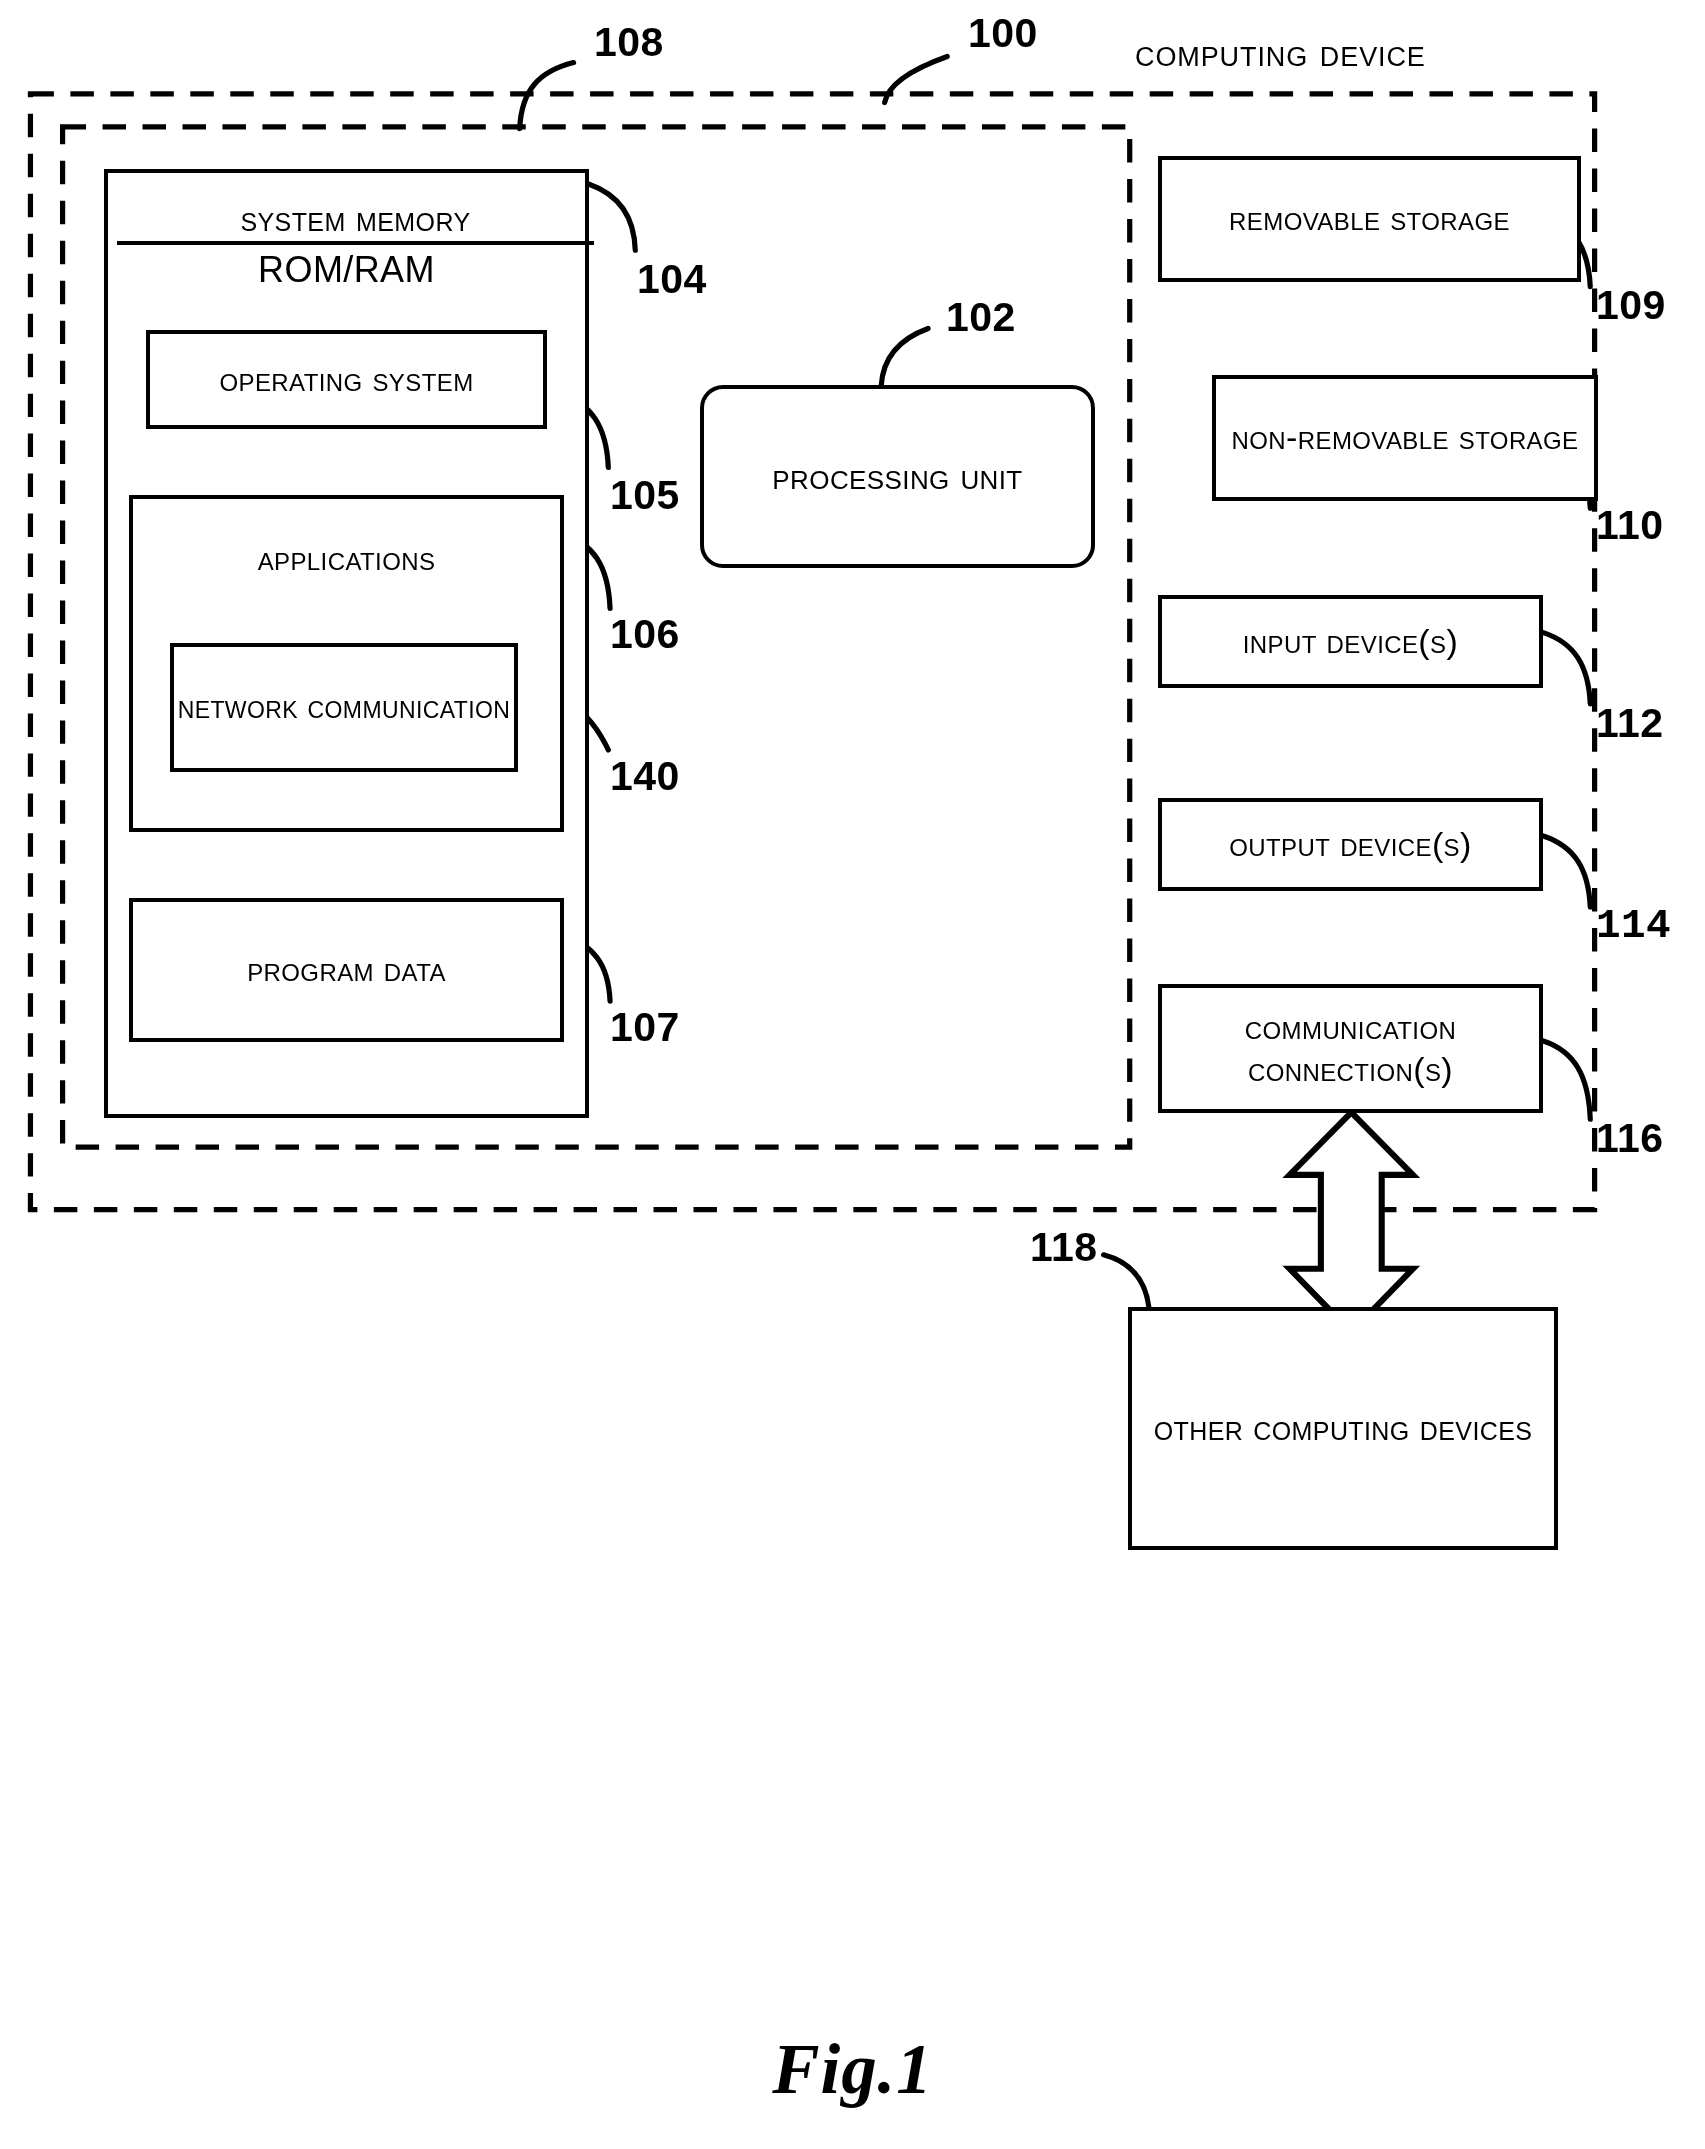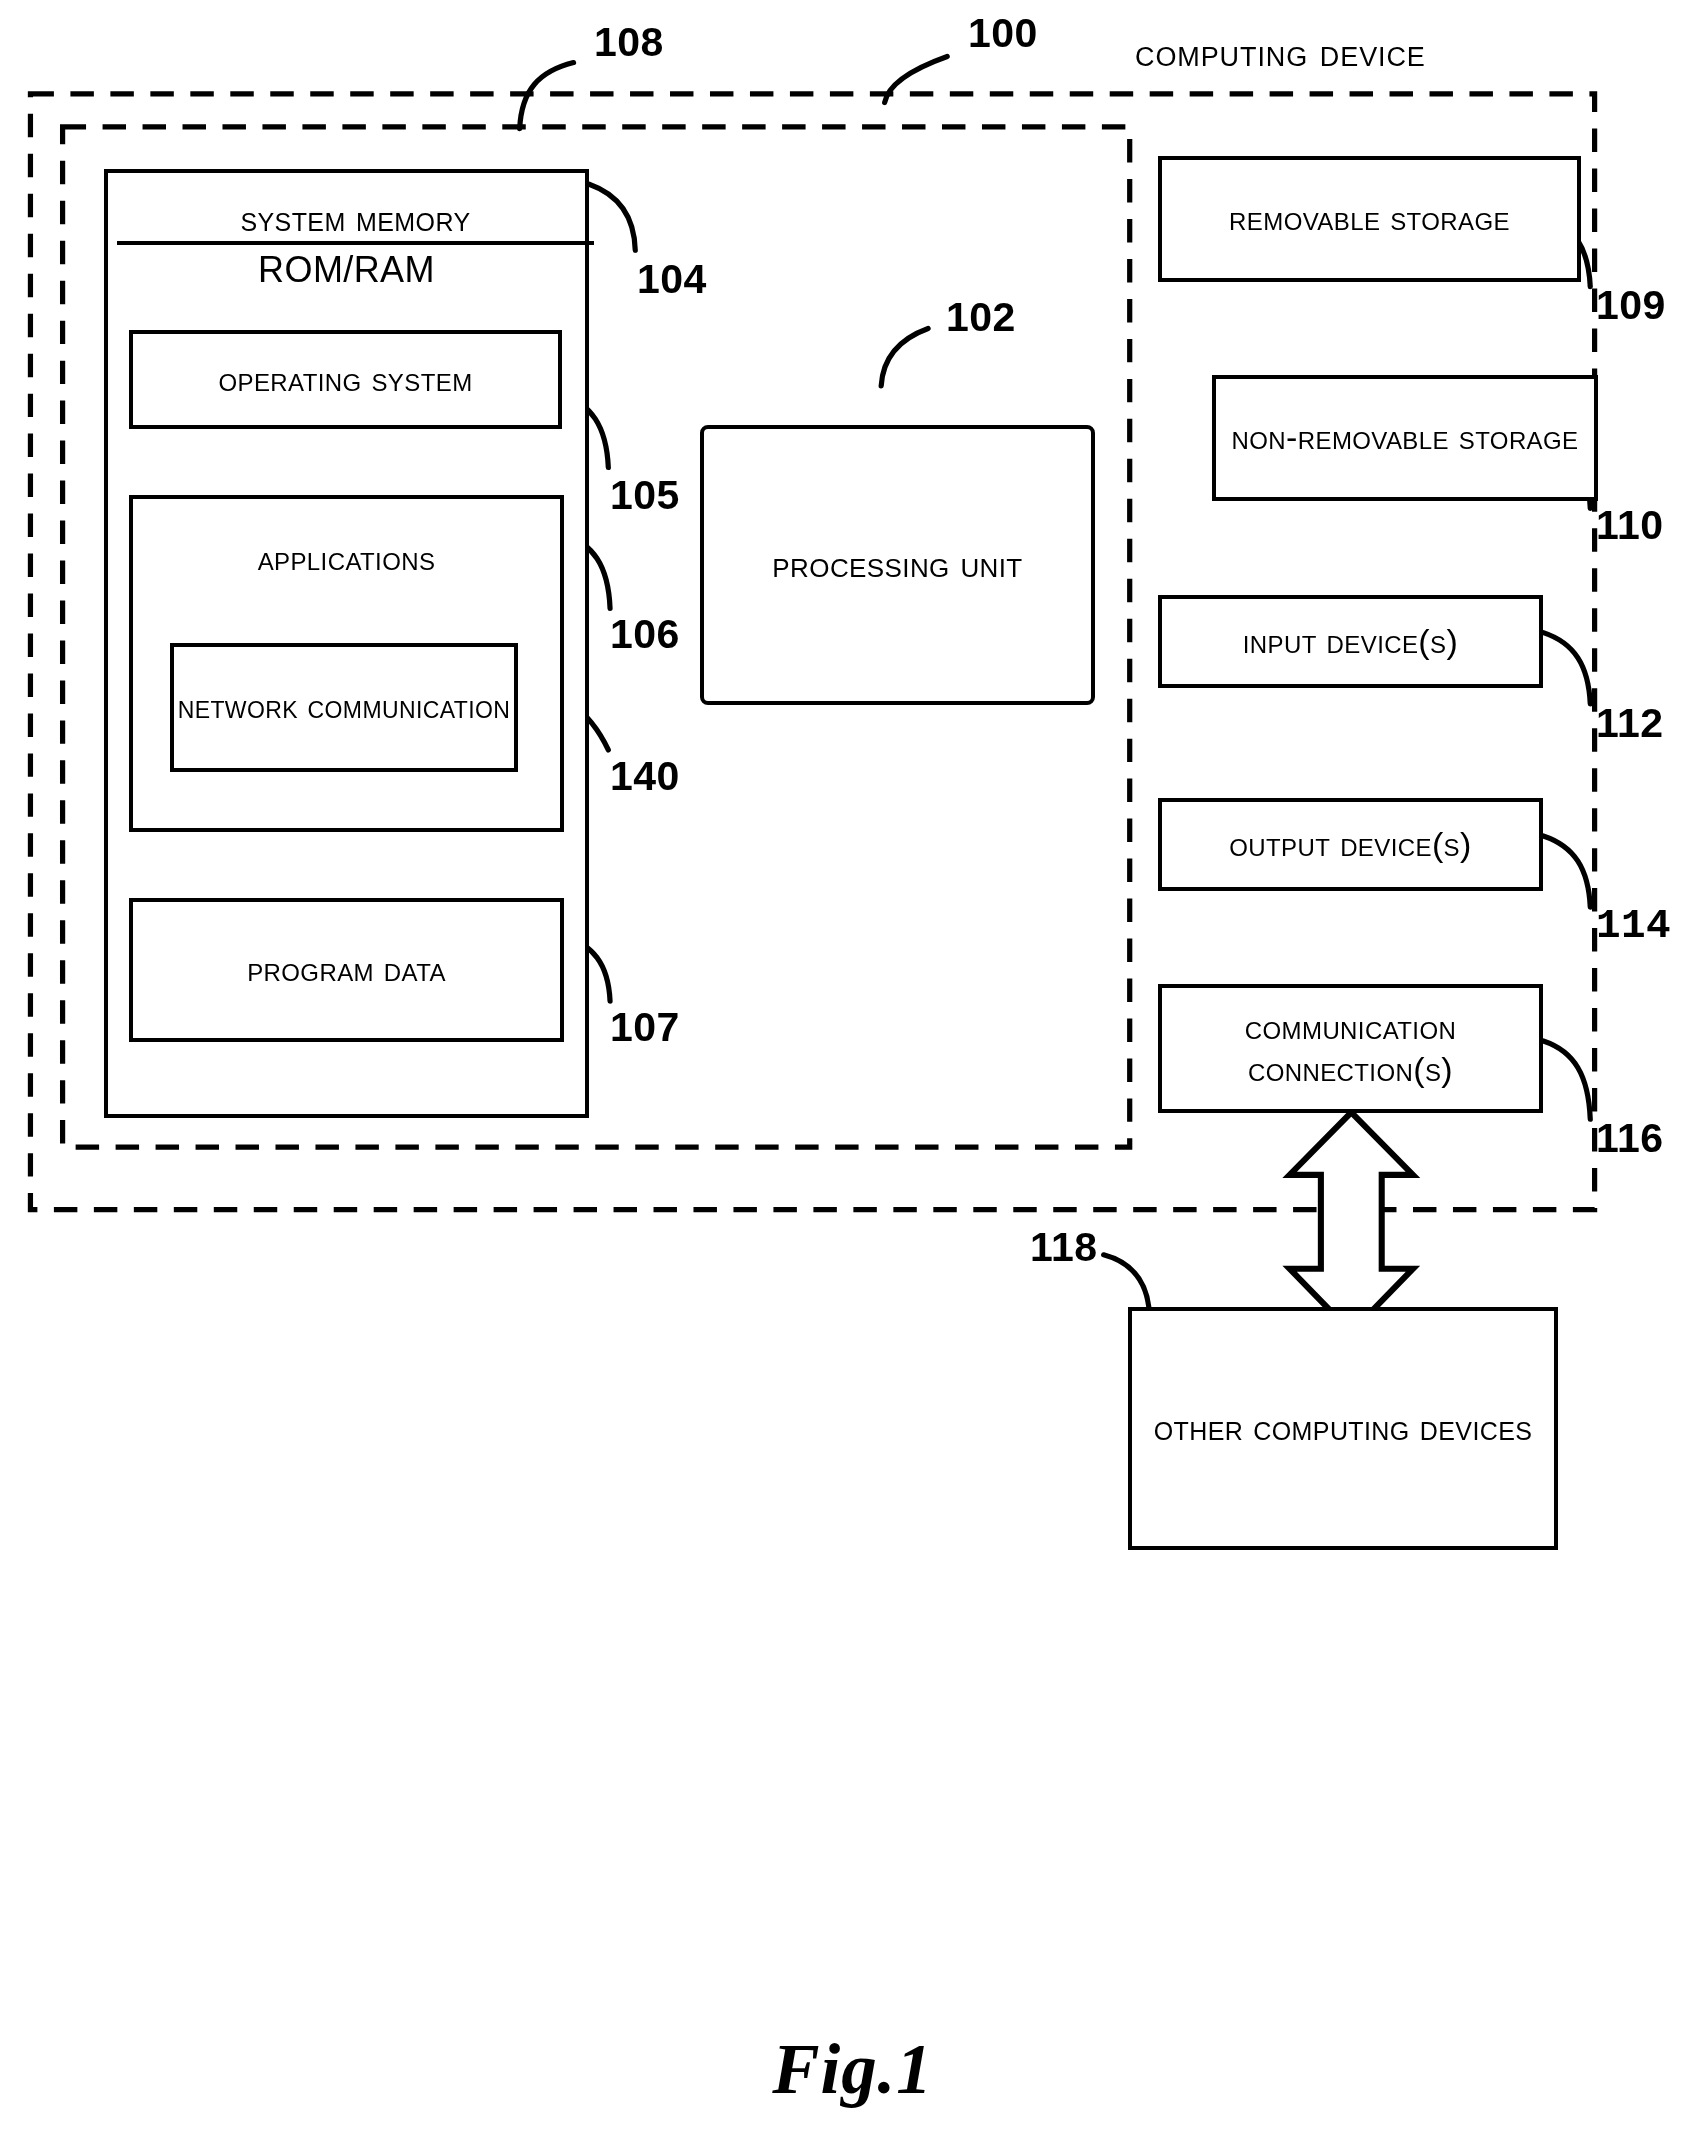--- a/index.html
+++ b/index.html
@@ -93,23 +93,23 @@
     position: absolute;
     left: 0;
     top: 76px;
     width: 100%;
     text-align: center;
     font-size: 36px;
     letter-spacing: 0.4px;
   }
 
   #operating-system-box {
-    left: 129px;
+    left: 146px;
     top: 330px;
-    width: 433px;
+    width: 401px;
     height: 99px;
   }
   #operating-system-box .box-label { font-size: 34px; }
 
   #applications-box {
     left: 129px;
     top: 495px;
     width: 435px;
     height: 337px;
     display: block;
@@ -139,23 +139,22 @@
     top: 898px;
     width: 435px;
     height: 144px;
   }
   #program-data-box .box-label { font-size: 34px; }
 
   #processing-unit-box {
     left: 700px;
     top: 385px;
     width: 395px;
-    height: 280px;
-    border-radius: 8px;
-    margin-top: 40px;
+    height: 183px;
+    border-radius: 23px;
   }
   #processing-unit-box .box-label { font-size: 37px; }
 
   #removable-storage-box {
     left: 1158px;
     top: 156px;
     width: 423px;
     height: 126px;
   }
   #removable-storage-box .box-label { font-size: 34px; }

